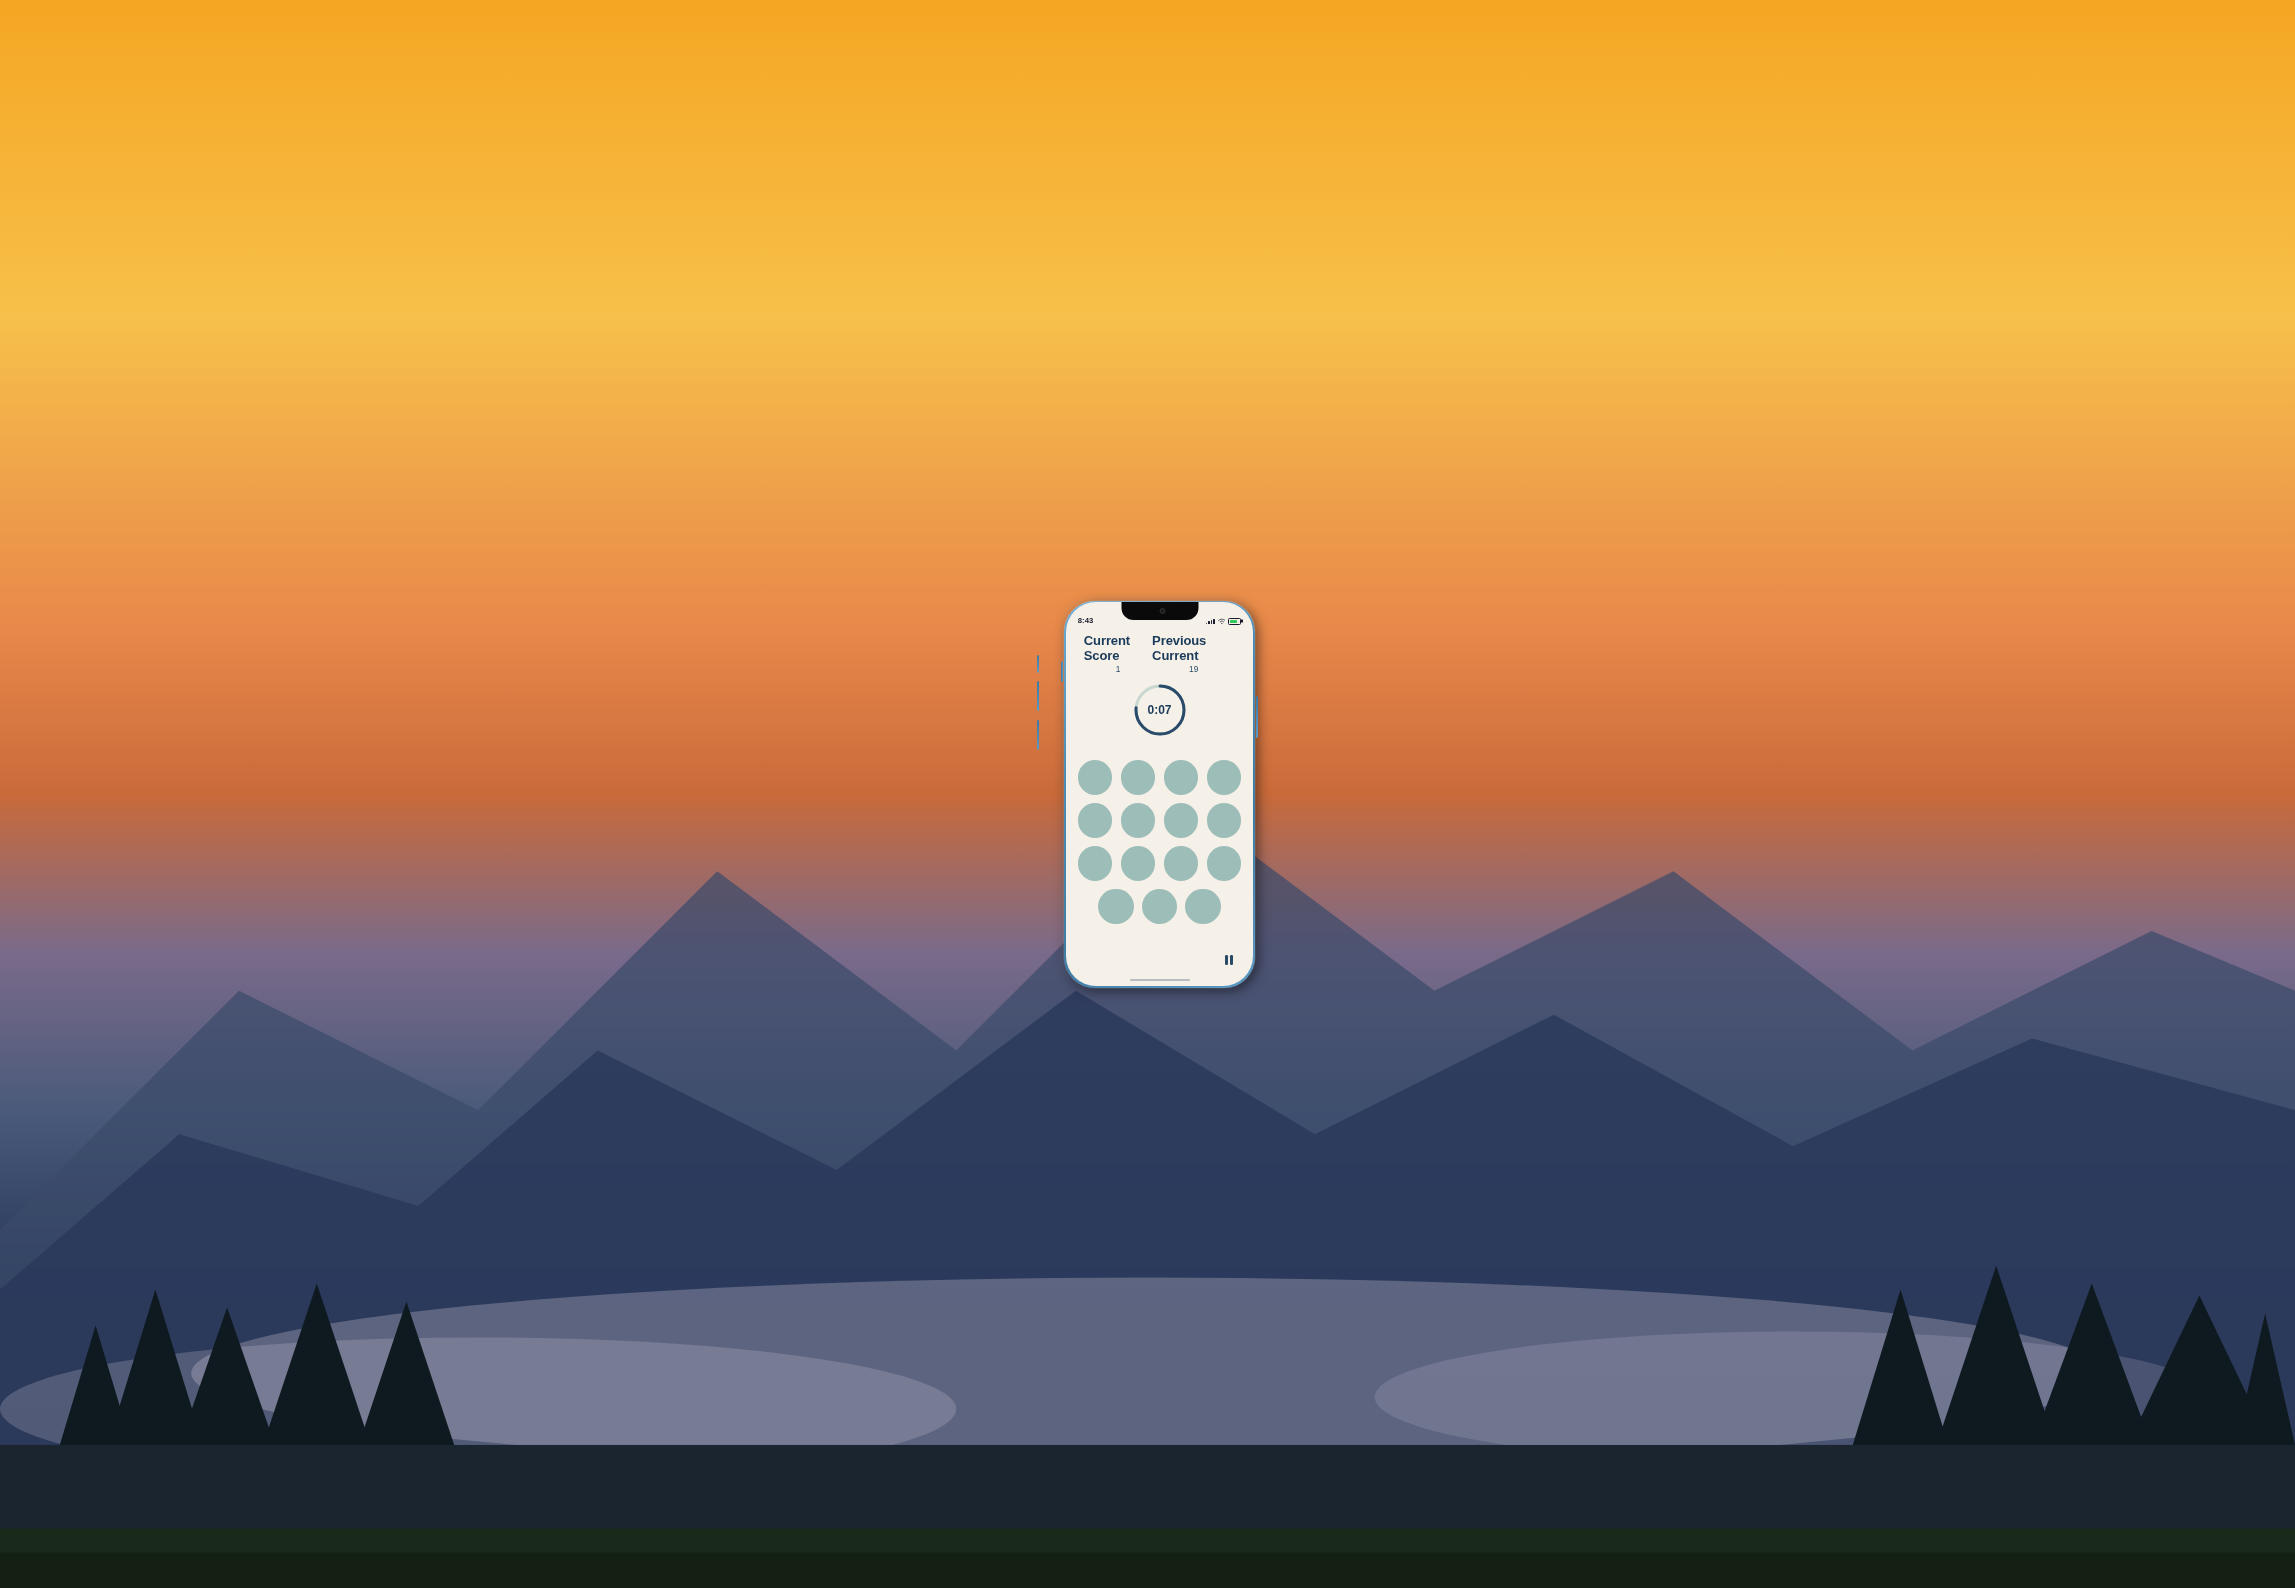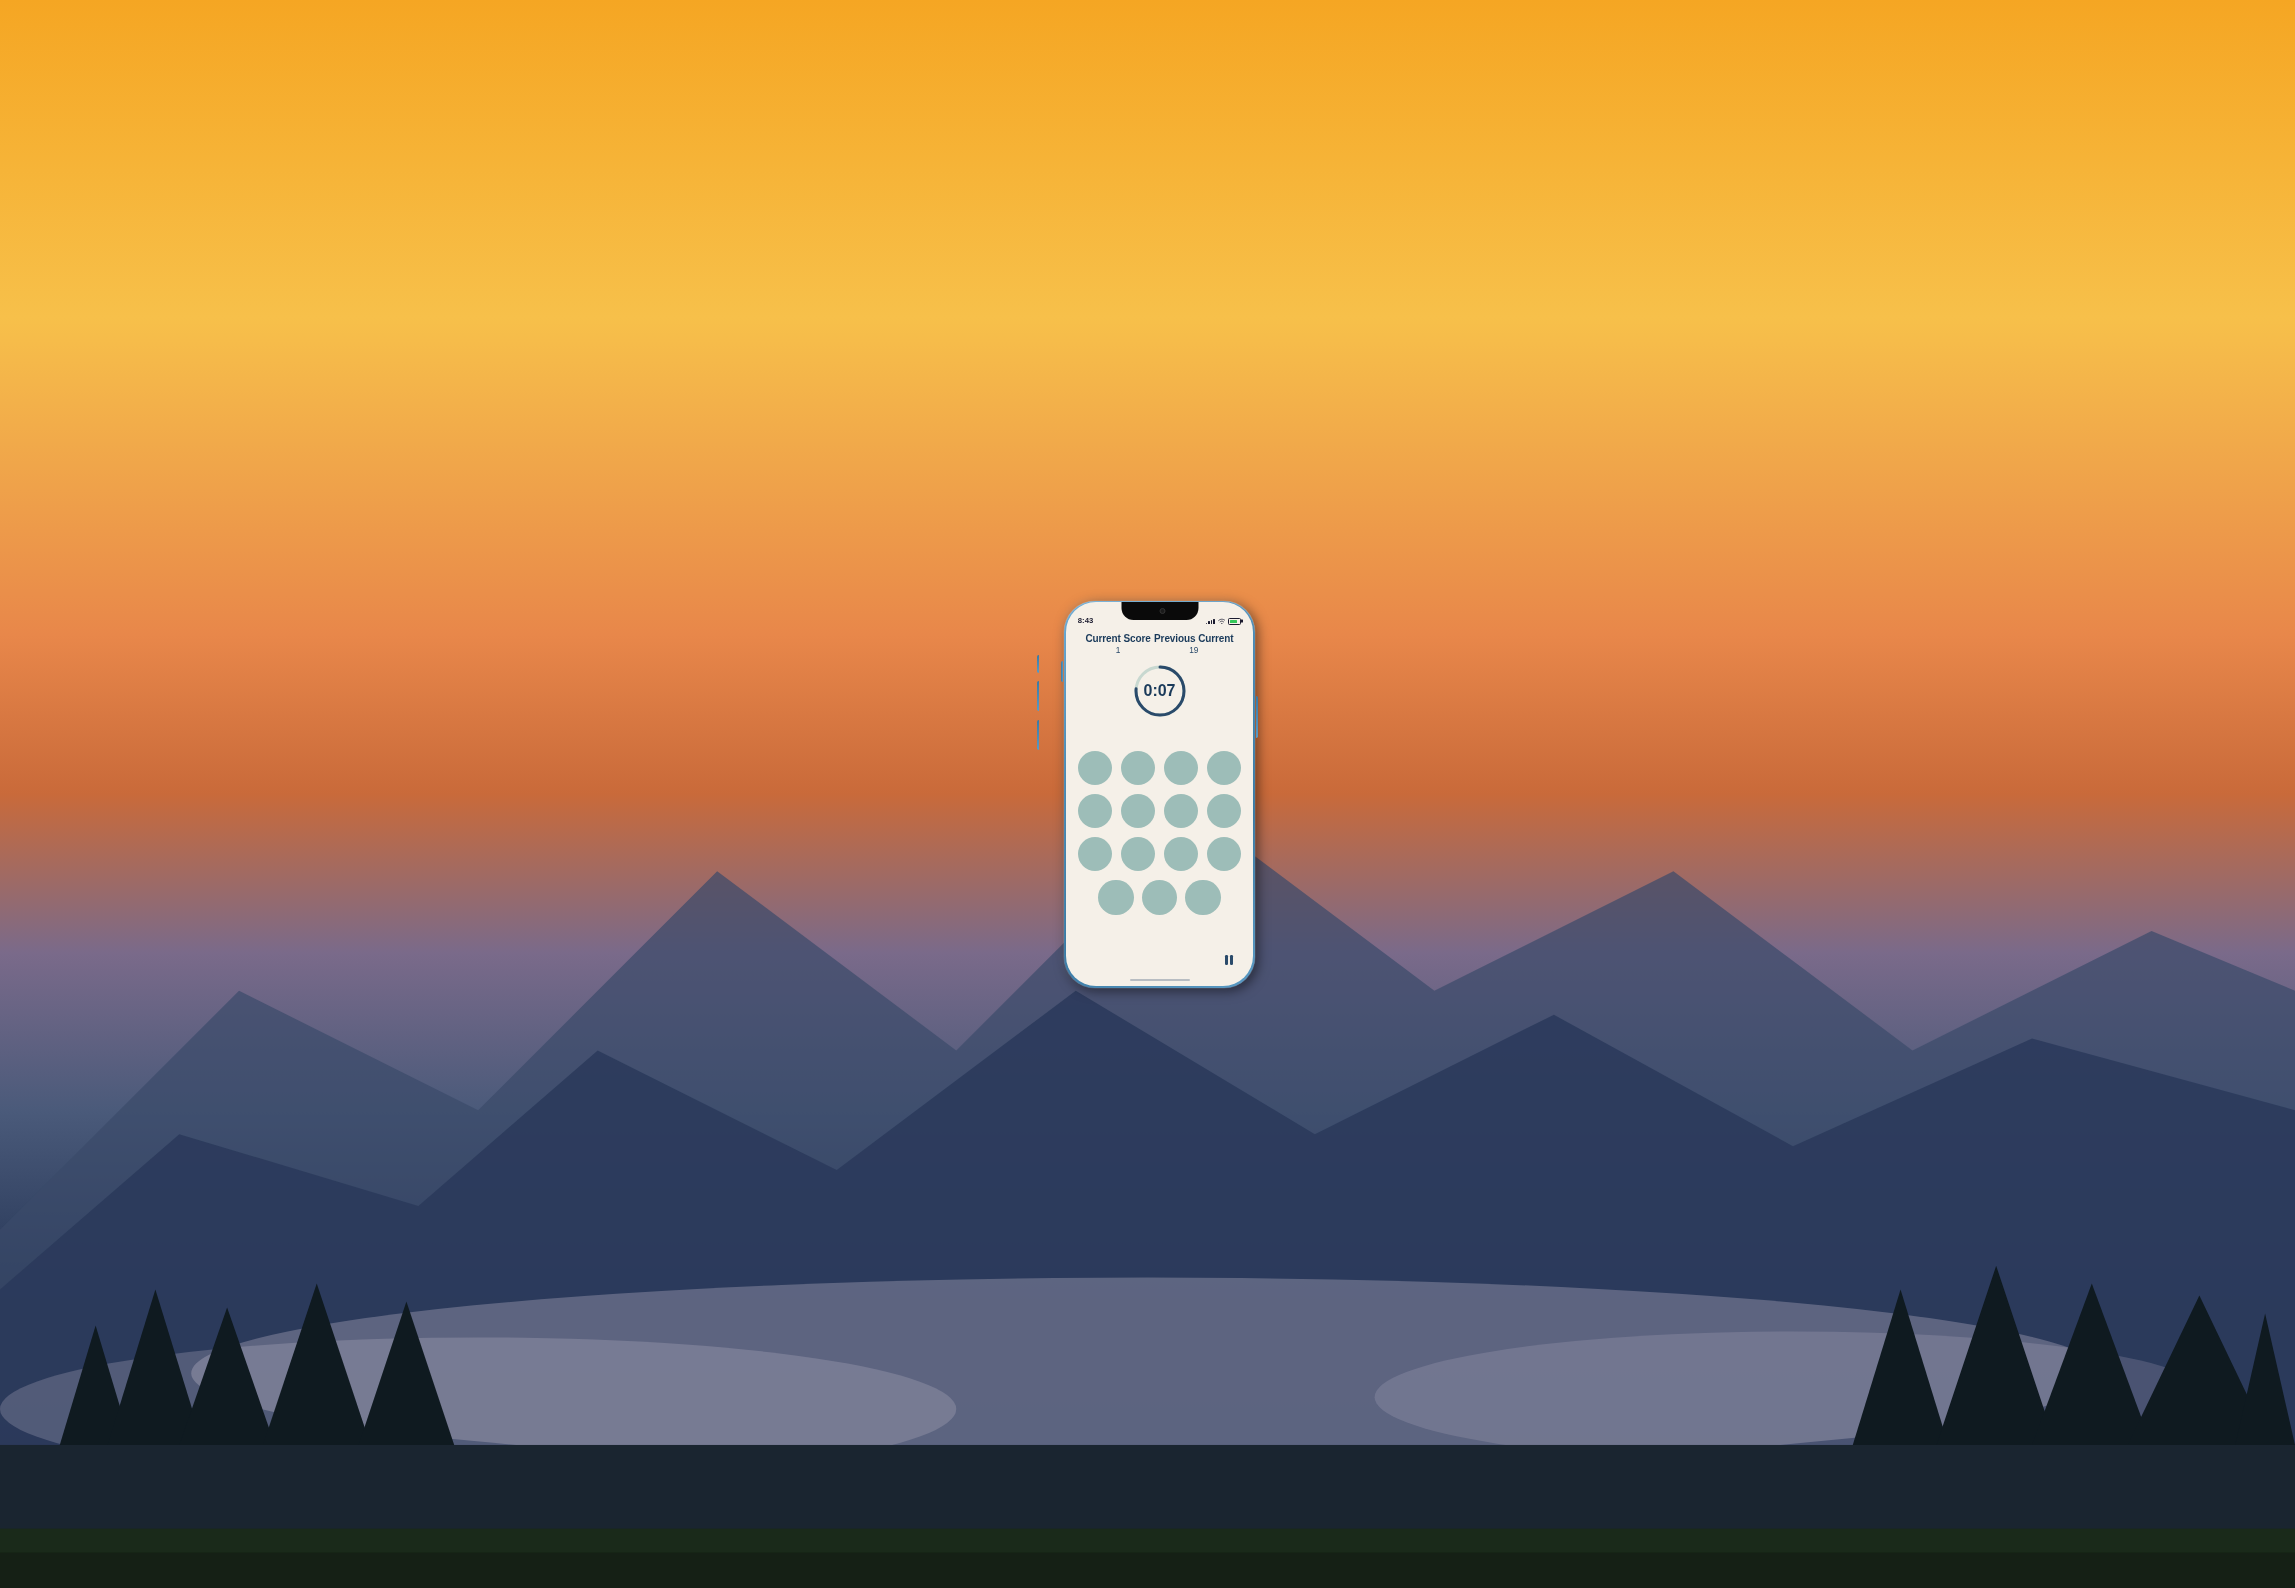--- a/index.html
+++ b/index.html
@@ -235,21 +235,21 @@
       flex-shrink: 0;
     }
 
     .score-block {
       display: flex;
       flex-direction: column;
       align-items: center;
     }
 
     .score-label {
-      font-size: 10px;
+      font-size: 13px;
       font-weight: 700;
       color: #1a3a5a;
       letter-spacing: -0.1px;
     }
 
     .score-value {
       font-size: 8.3px;
       font-weight: 400;
       color: #2a4a6a;
       margin-top: 1.2px;
@@ -291,21 +291,21 @@
     .timer-progress {
       fill: none;
       stroke: #2a4a6a;
       stroke-width: 5;
       stroke-linecap: round;
       stroke-dasharray: 251;
       stroke-dashoffset: 60;
     }
 
     .timer-text {
-      font-size: 16px;
+      font-size: 12px;
       font-weight: 700;
       color: #1a3a5a;
       position: relative;
       z-index: 2;
       text-align: center;
     }
 
     
     .grid-area {
       flex: 1;

